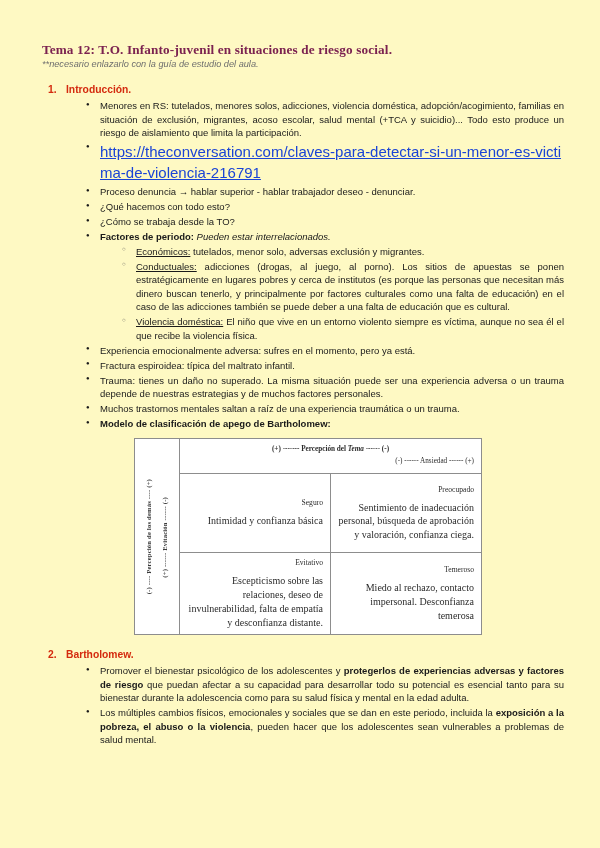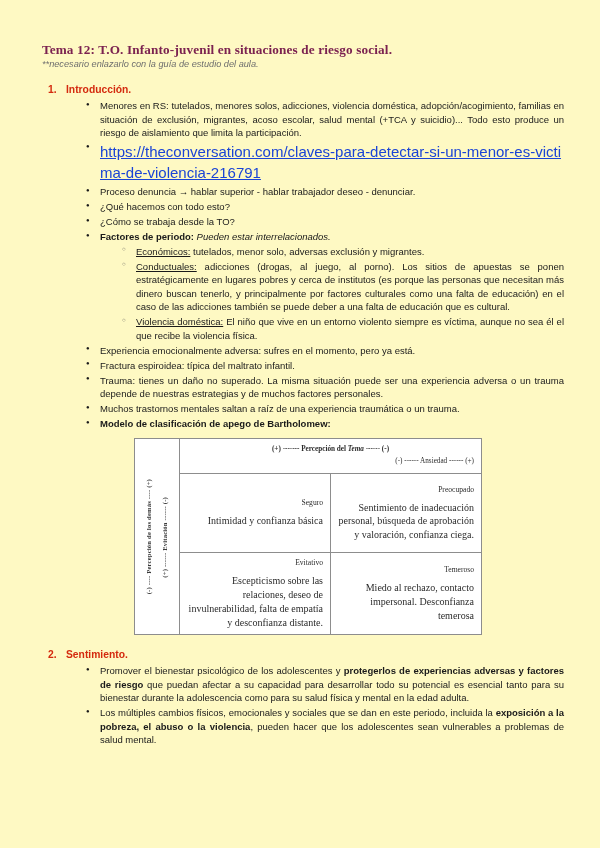--- a/index.html
+++ b/index.html
@@ -302,21 +302,21 @@
           </td>
         </tr>
       </tbody>
         </table>
     </div>
   </div>
 
   <div class="section" style="margin-top:14px;">
     <div class="section-head">
       <span class="section-num">2.</span>
-      <span class="section-title">Sentimiento.</span>
+      <span class="section-title">Bartholomew.</span>
     </div>
 
     <ul class="lvl1">
       <li>
         <span>Promover el bienestar psicológico de los adolescentes y </span><span class="b">protegerlos de experiencias adversas y factores de riesgo</span><span> que puedan afectar a su capacidad para desarrollar todo su potencial es esencial tanto para su bienestar durante la adolescencia como para su salud física y mental en la edad adulta.</span>
       </li>
       <li>
         <span>Los múltiples cambios físicos, emocionales y sociales que se dan en este periodo, incluida la </span><span class="b">exposición a la pobreza, el abuso o la violencia</span><span>, pueden hacer que los adolescentes sean vulnerables a problemas de salud mental.</span>
       </li>
     </ul>

